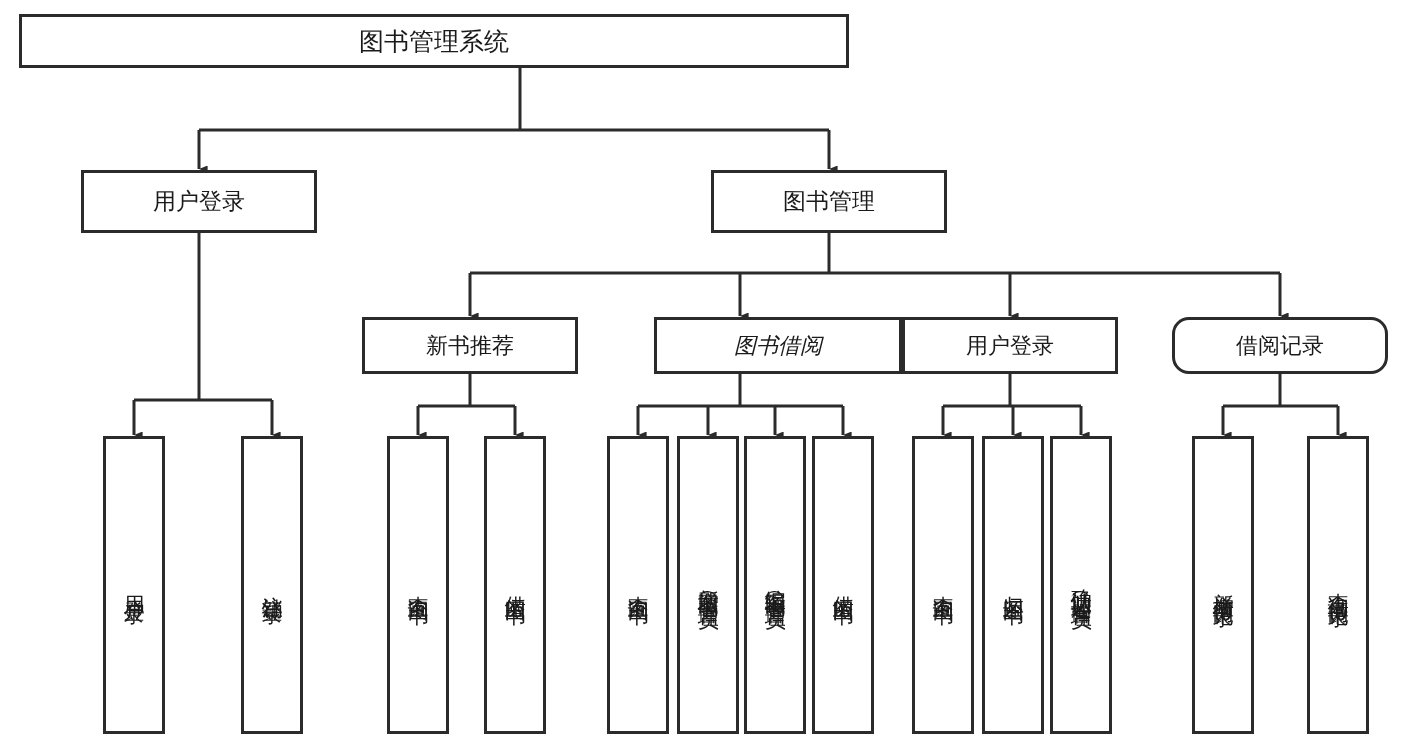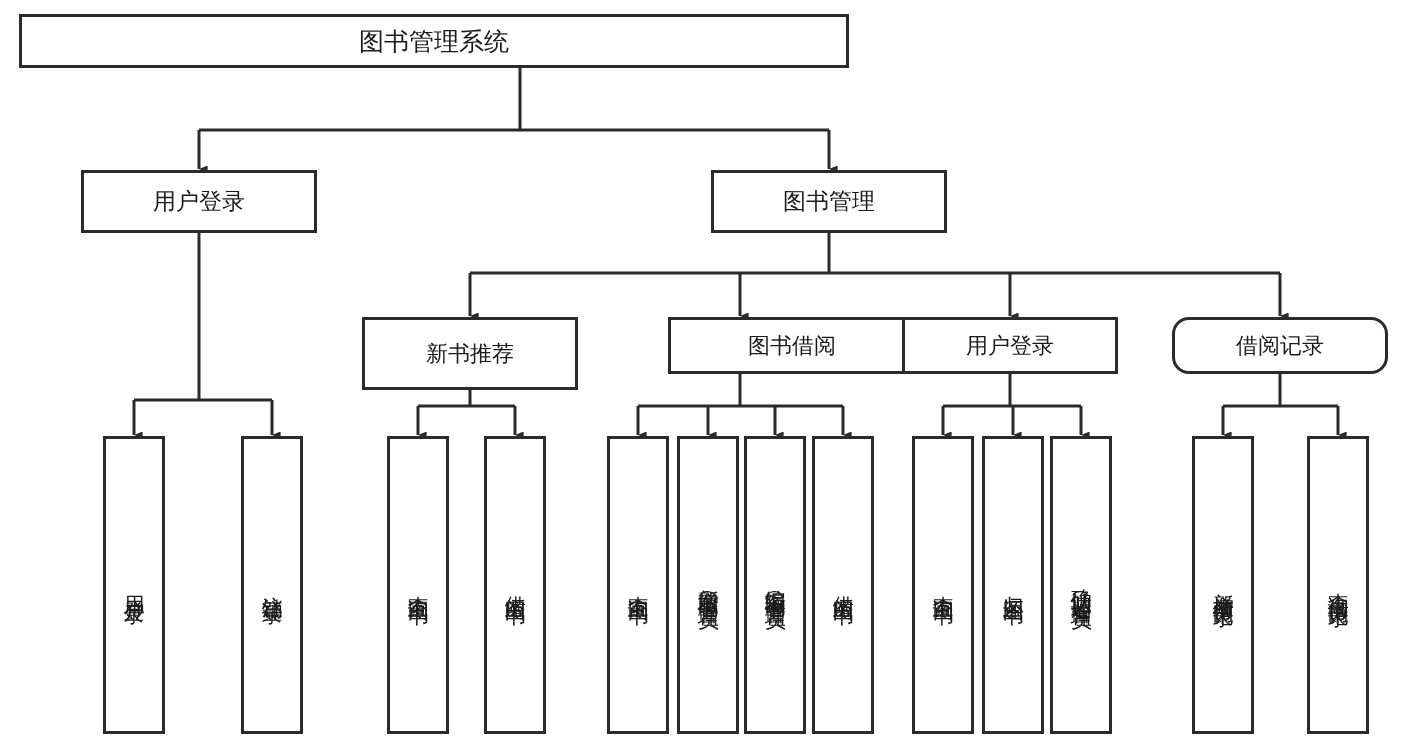--- a/index.html
+++ b/index.html
@@ -121,24 +121,24 @@
   <div id="nodes-layer">
       <div class="node level-0" style="left: 19px; top: 14px; width: 830px; height: 54px;">
         <span class="node-label">图书管理系统</span>
       </div>
       <div class="node level-1" style="left: 81px; top: 170px; width: 236px; height: 63px;">
         <span class="node-label">用户登录</span>
       </div>
       <div class="node level-1" style="left: 711px; top: 170px; width: 236px; height: 63px;">
         <span class="node-label">图书管理</span>
       </div>
-      <div class="node level-2" style="left: 362px; top: 317px; width: 216px; height: 73px;">
+      <div class="node level-2" style="left: 362px; top: 317px; width: 216px; height: 57px;">
         <span class="node-label">新书推荐</span>
       </div>
-      <div class="node level-2" style="left: 668px; top: 317px; width: 248px; height: 57px;">
+      <div class="node level-2" style="left: 654px; top: 317px; width: 248px; height: 57px; font-style: italic;">
         <span class="node-label">图书借阅</span>
       </div>
       <div class="node level-2" style="left: 902px; top: 317px; width: 216px; height: 57px;">
         <span class="node-label">用户登录</span>
       </div>
       <div class="node level-2" style="left: 1172px; top: 317px; width: 216px; height: 57px; border-radius: 17px;">
         <span class="node-label">借阅记录</span>
       </div>
       <div class="node level-3 leaf" style="left: 103px; top: 436px; width: 62px; height: 298px;">
         <span class="node-label">用户登录</span>

